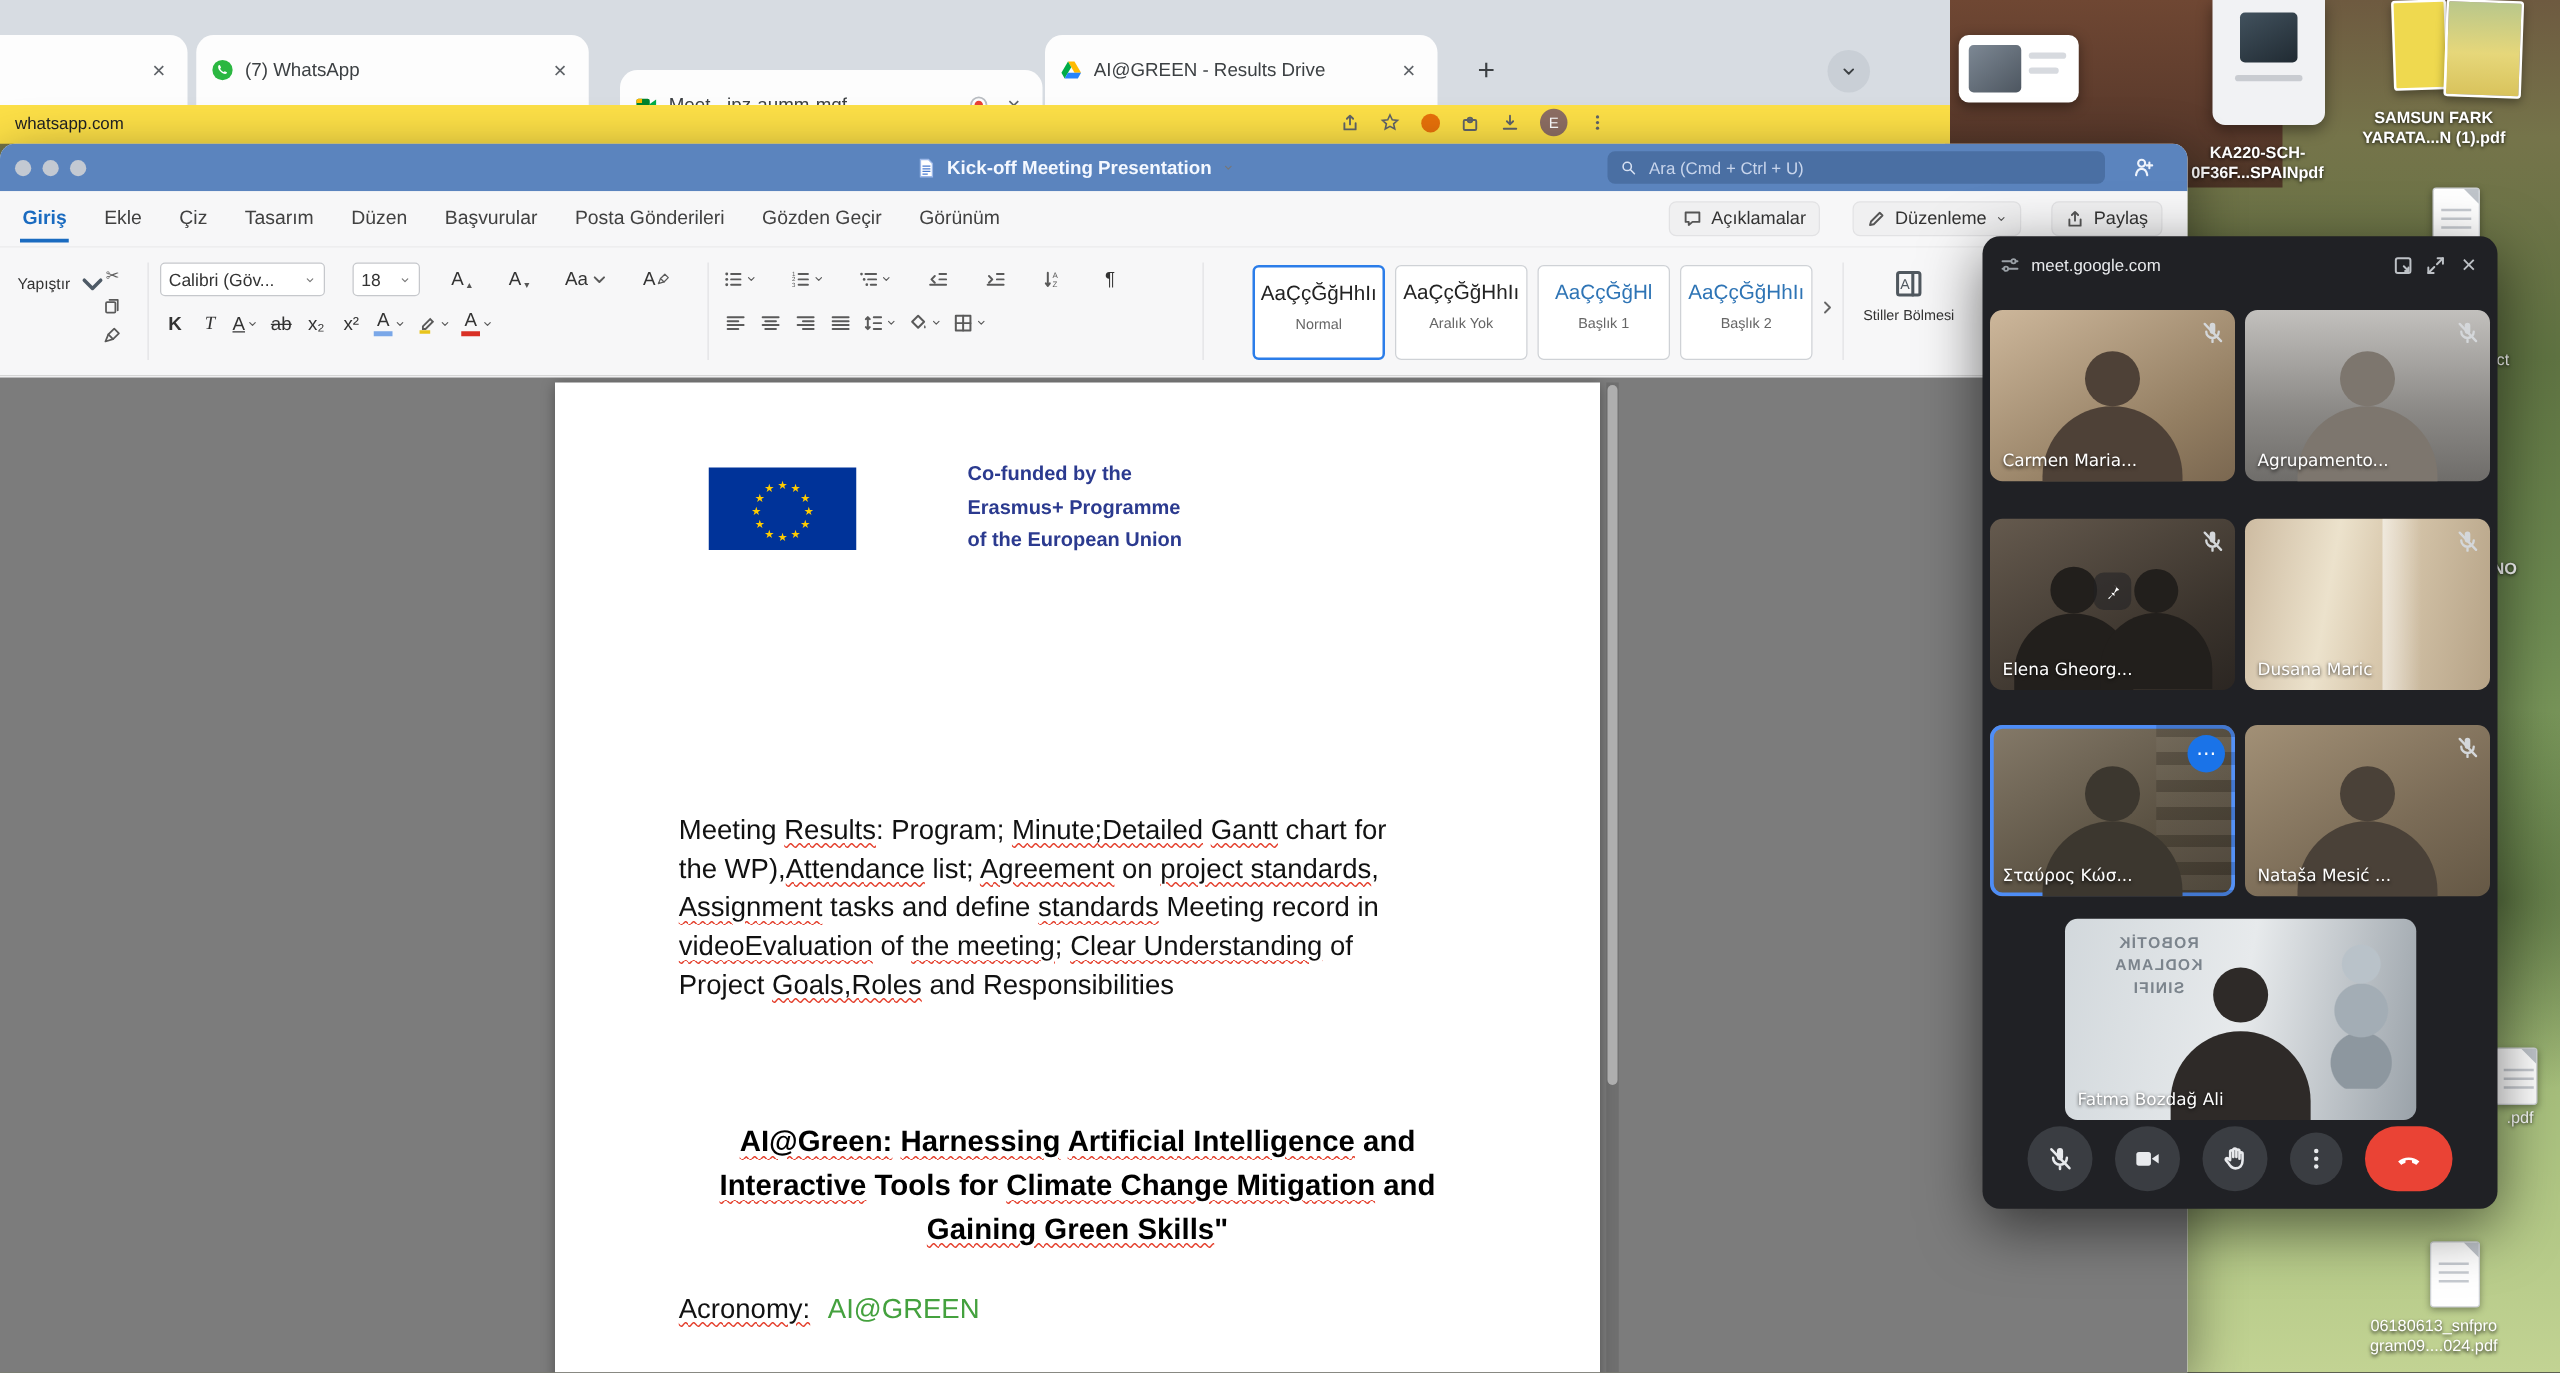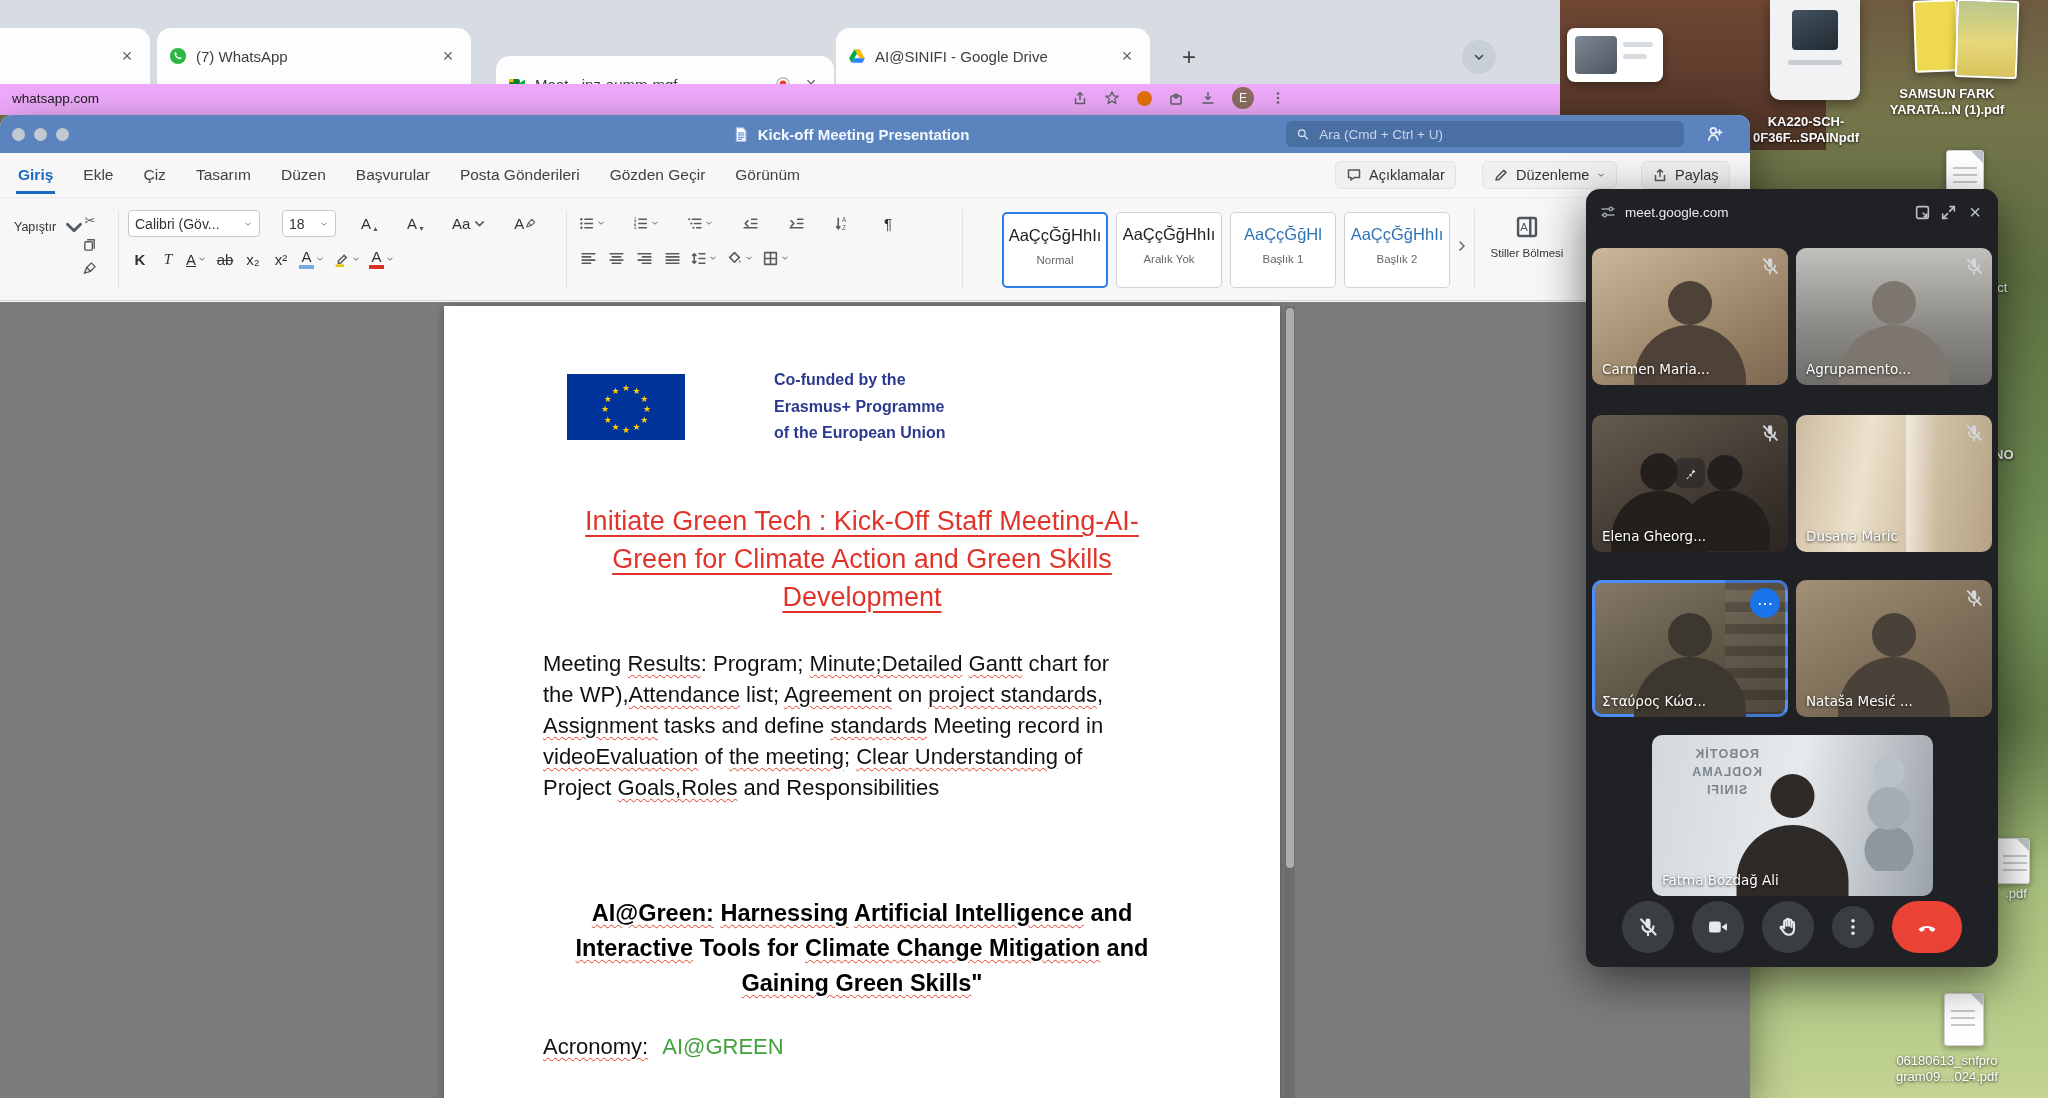--- a/index.html
+++ b/index.html
@@ -56,21 +56,21 @@
   .tab{position:absolute;top:28px;height:56px;background:#fdfdfd;border-radius:14px 14px 0 0;
     display:flex;align-items:center;padding:0 12px;gap:9px;}
   .tab .ttl{flex:1;font-size:15px;color:#3c4043;white-space:nowrap;overflow:hidden;text-overflow:ellipsis;}
   .tab .tclose{width:22px;height:22px;border-radius:50%;display:flex;align-items:center;justify-content:center;
     color:#5f6368;font-size:18px;}
   .tab.partial{left:0;width:150px;border-radius:0 14px 0 0;justify-content:flex-end;}
   .newtab{position:absolute;left:1172px;top:40px;width:34px;height:34px;display:flex;align-items:center;
     justify-content:center;font-size:24px;color:#3c4043;}
   .tabsearch{position:absolute;left:1462px;top:40px;width:34px;height:34px;border-radius:50%;
     display:flex;align-items:center;justify-content:center;color:#3c4043;background:#c9cfd6;}
-  .urlrow{position:absolute;left:0;top:84px;width:100%;height:31px;background:#f0abfc;}
+  .urlrow{position:absolute;left:0;top:84px;width:100%;height:31px;background:#fde047;}
   .urltext{position:absolute;left:12px;top:7px;font-size:13.5px;color:#202124;}
   .browicons{position:absolute;left:1072px;top:3px;display:flex;align-items:center;gap:16px;color:#5f6368;}
   .extdot{display:inline-block;width:15px;height:15px;border-radius:50%;background:#e8710a;}
   .bavatar{width:22px;height:22px;border-radius:50%;background:#8d6e63;color:#fff;font-size:12px;
     display:flex;align-items:center;justify-content:center;}
 
   
   #word{position:absolute;left:0;top:115px;width:1750px;height:983px;z-index:20;border-radius:12px 12px 0 0;
     overflow:hidden;background:#f7f7f8;box-shadow:0 12px 44px rgba(0,0,0,.45);}
   .wtitle{position:relative;height:38px;background:#5b84be;display:flex;align-items:center;padding:0 12px;color:#eef3fc;}
@@ -276,21 +276,21 @@
           <span class="tclose" data-interactable="true">×</span>
         </div>
         <div class="tab" data-interactable="true" style="left: 836px; width: 314px;">
           <span class="ic" data-interactable="false" style="width: 18px; height: 18px;">
             <svg viewBox="0 0 16 16">
               <path d="M5.7 2h4.6L15 10H10.3z" fill="#ffba00"></path>
               <path d="M5.7 2L1 10l2.3 4 4.7-8z" fill="#00ac47"></path>
               <path d="M3.3 14h9.4L15 10H5.6z" fill="#2684fc"></path>
             </svg>
           </span>
-          <span class="ttl" data-interactable="false">AI@SINIFI - Google Drive</span>
+          <span class="ttl" data-interactable="false">AI@GREEN - Results Drive</span>
           <span class="tclose" data-interactable="true">×</span>
         </div>
         <div class="newtab" data-interactable="true">+</div>
       <div class="tabsearch" data-interactable="true">
         <span class="ic" data-interactable="false">
             <svg viewBox="0 0 16 16" fill="none" stroke="currentColor" stroke-width="1.5" stroke-linecap="round" stroke-linejoin="round">
               <path d="M4.5 6.5L8 10l3.5-3.5"></path>
             </svg>
           </span>
       </div>
@@ -766,25 +766,20 @@
               <text x="40.8" y="48.5" font-size="9" text-anchor="middle" fill="#ffcc00">★</text>
               <text x="38.0" y="38.0" font-size="9" text-anchor="middle" fill="#ffcc00">★</text>
               <text x="40.8" y="27.5" font-size="9" text-anchor="middle" fill="#ffcc00">★</text>
               <text x="48.5" y="19.8" font-size="9" text-anchor="middle" fill="#ffcc00">★</text>
             </svg>
         </div>
         <div class="eutext" id="euText" data-interactable="false">
             <div data-interactable="false">Co-funded by the</div>
             <div data-interactable="false">Erasmus+ Programme</div>
             <div data-interactable="false">of the European Union</div>
-          </div>
-        <div class="dtitle" id="docTitle" data-interactable="false">
-            <div data-interactable="false"><span class="tline">Initiate Green Tech : Kick-Off Staff Meeting-AI-</span></div>
-            <div data-interactable="false"><span class="tline">Green for Climate Action and Green Skills</span></div>
-            <div data-interactable="false"><span class="tline">Development</span></div>
           </div>
         <div class="dbody" id="docBody" data-interactable="false">
             <div data-interactable="false"><span>Meeting </span><span class="wavy">Results</span><span>: Program; </span><span class="wavy">Minute;Detailed</span><span> </span><span class="wavy">Gantt</span><span> chart for</span></div>
             <div data-interactable="false"><span>the WP),</span><span class="wavy">Attendance</span><span> list; </span><span class="wavy">Agreement</span><span> on </span><span class="wavy">project standards</span><span>,</span></div>
             <div data-interactable="false"><span class="wavy">Assignment</span><span> tasks and define </span><span class="wavy">standards</span><span> Meeting record in</span></div>
             <div data-interactable="false"><span class="wavy">videoEvaluation</span><span> of </span><span class="wavy">the meeting</span><span>; </span><span class="wavy">Clear Understanding</span><span> of</span></div>
             <div data-interactable="false"><span>Project </span><span class="wavy">Goals,Roles</span><span> and Responsibilities</span></div>
           </div>
         <div class="dbold" id="docBold" data-interactable="false">
             <div data-interactable="false"><span class="wavy">AI@Green:</span><span> </span><span class="wavy">Harnessing</span><span> </span><span class="wavy">Artificial Intelligence</span><span> and</span></div>

